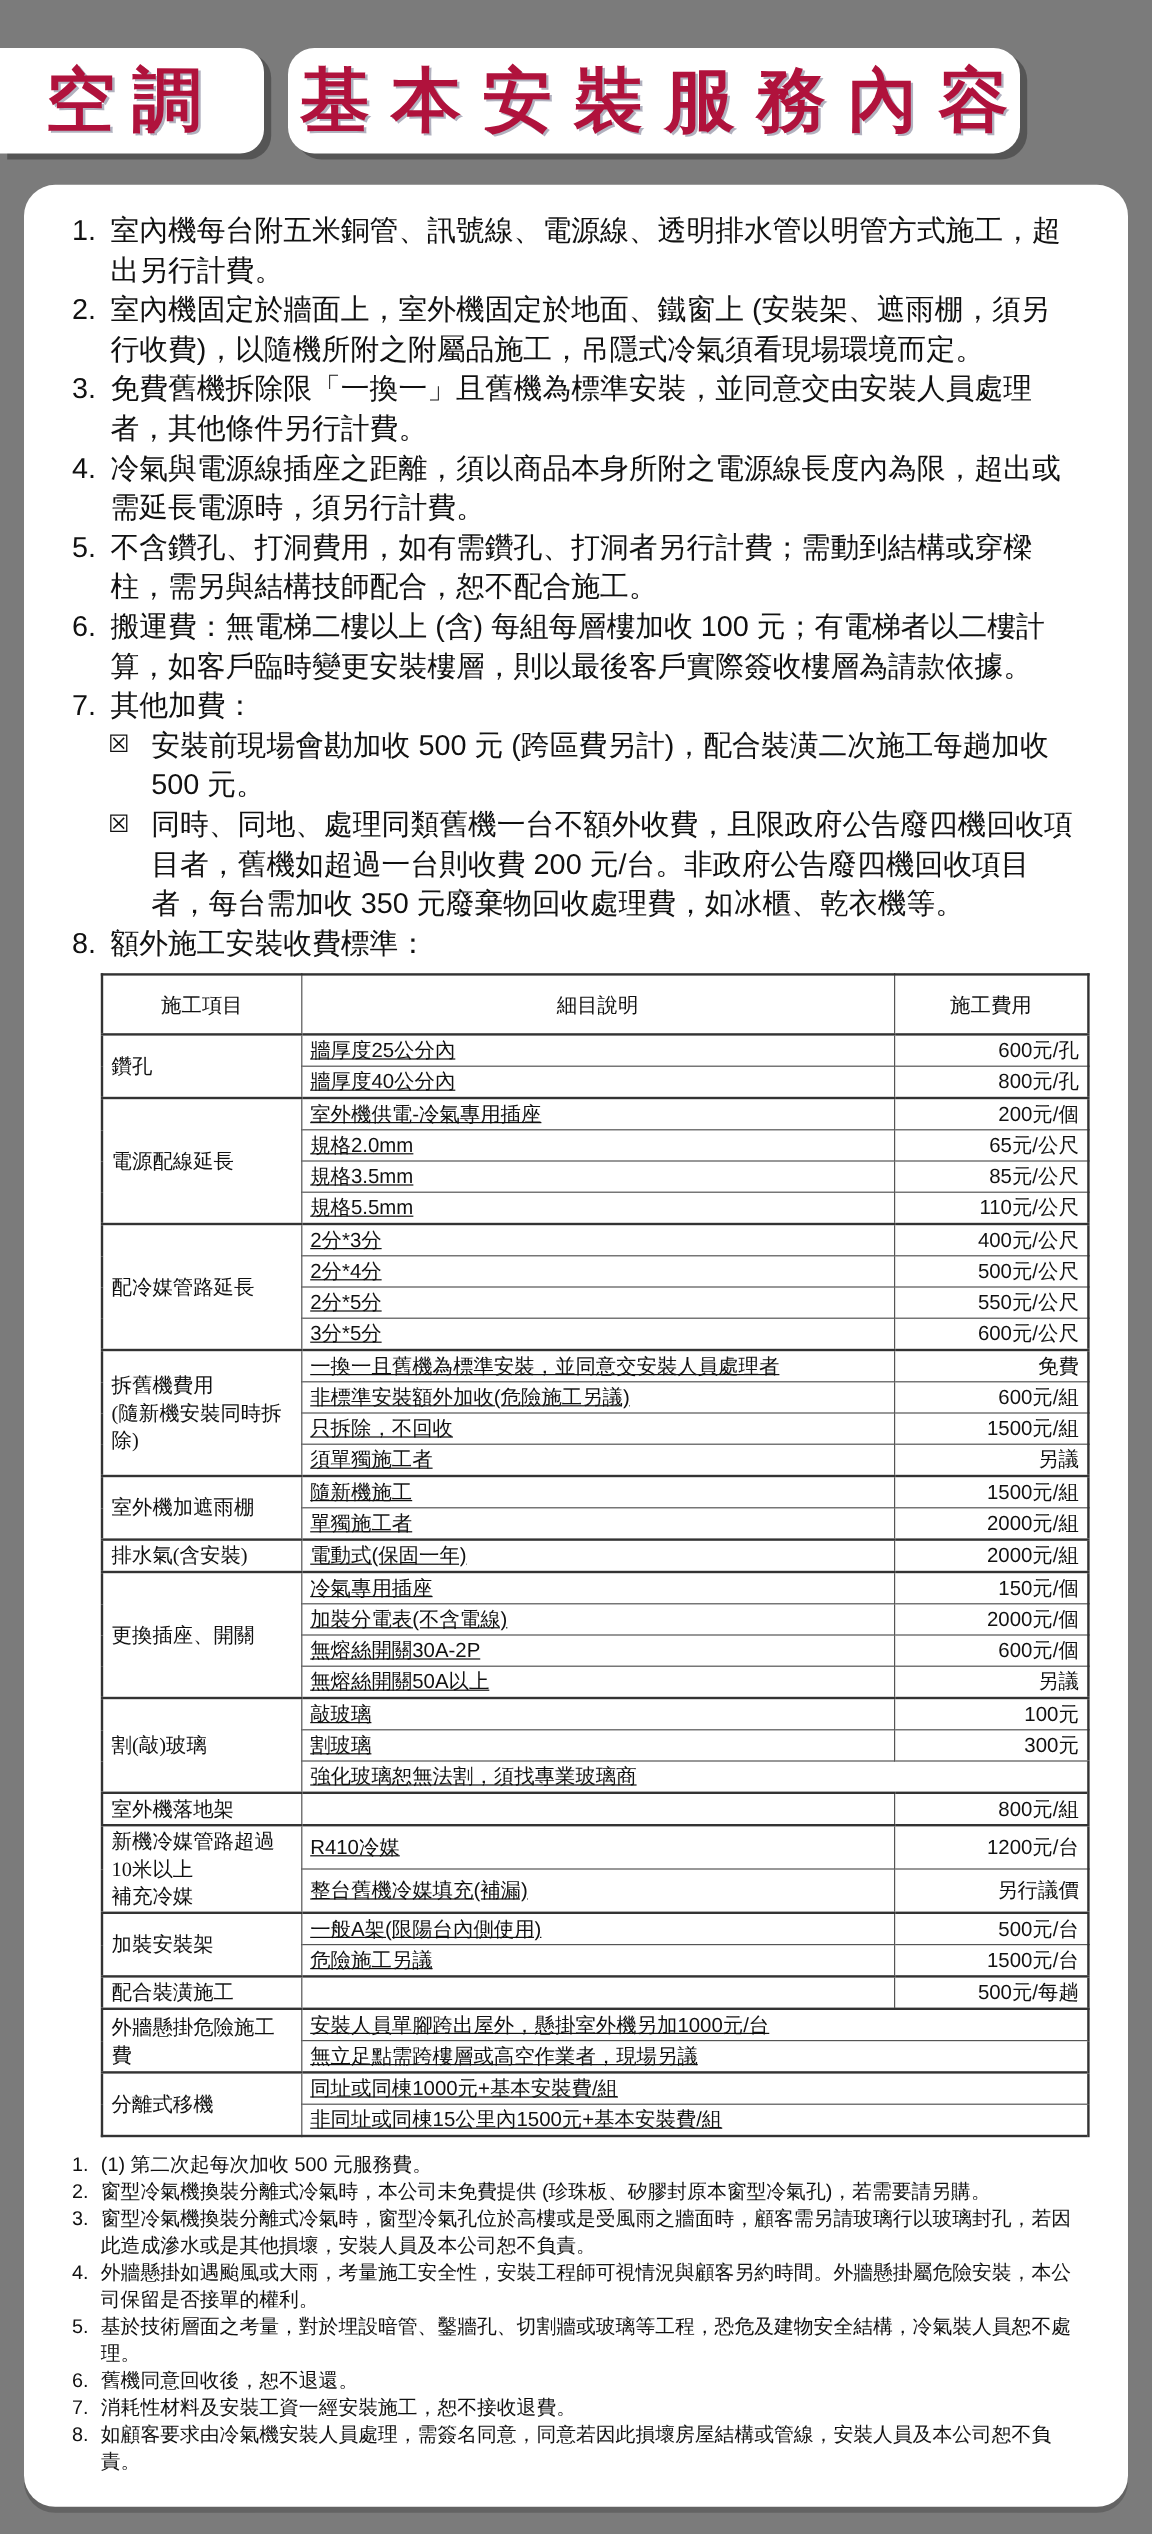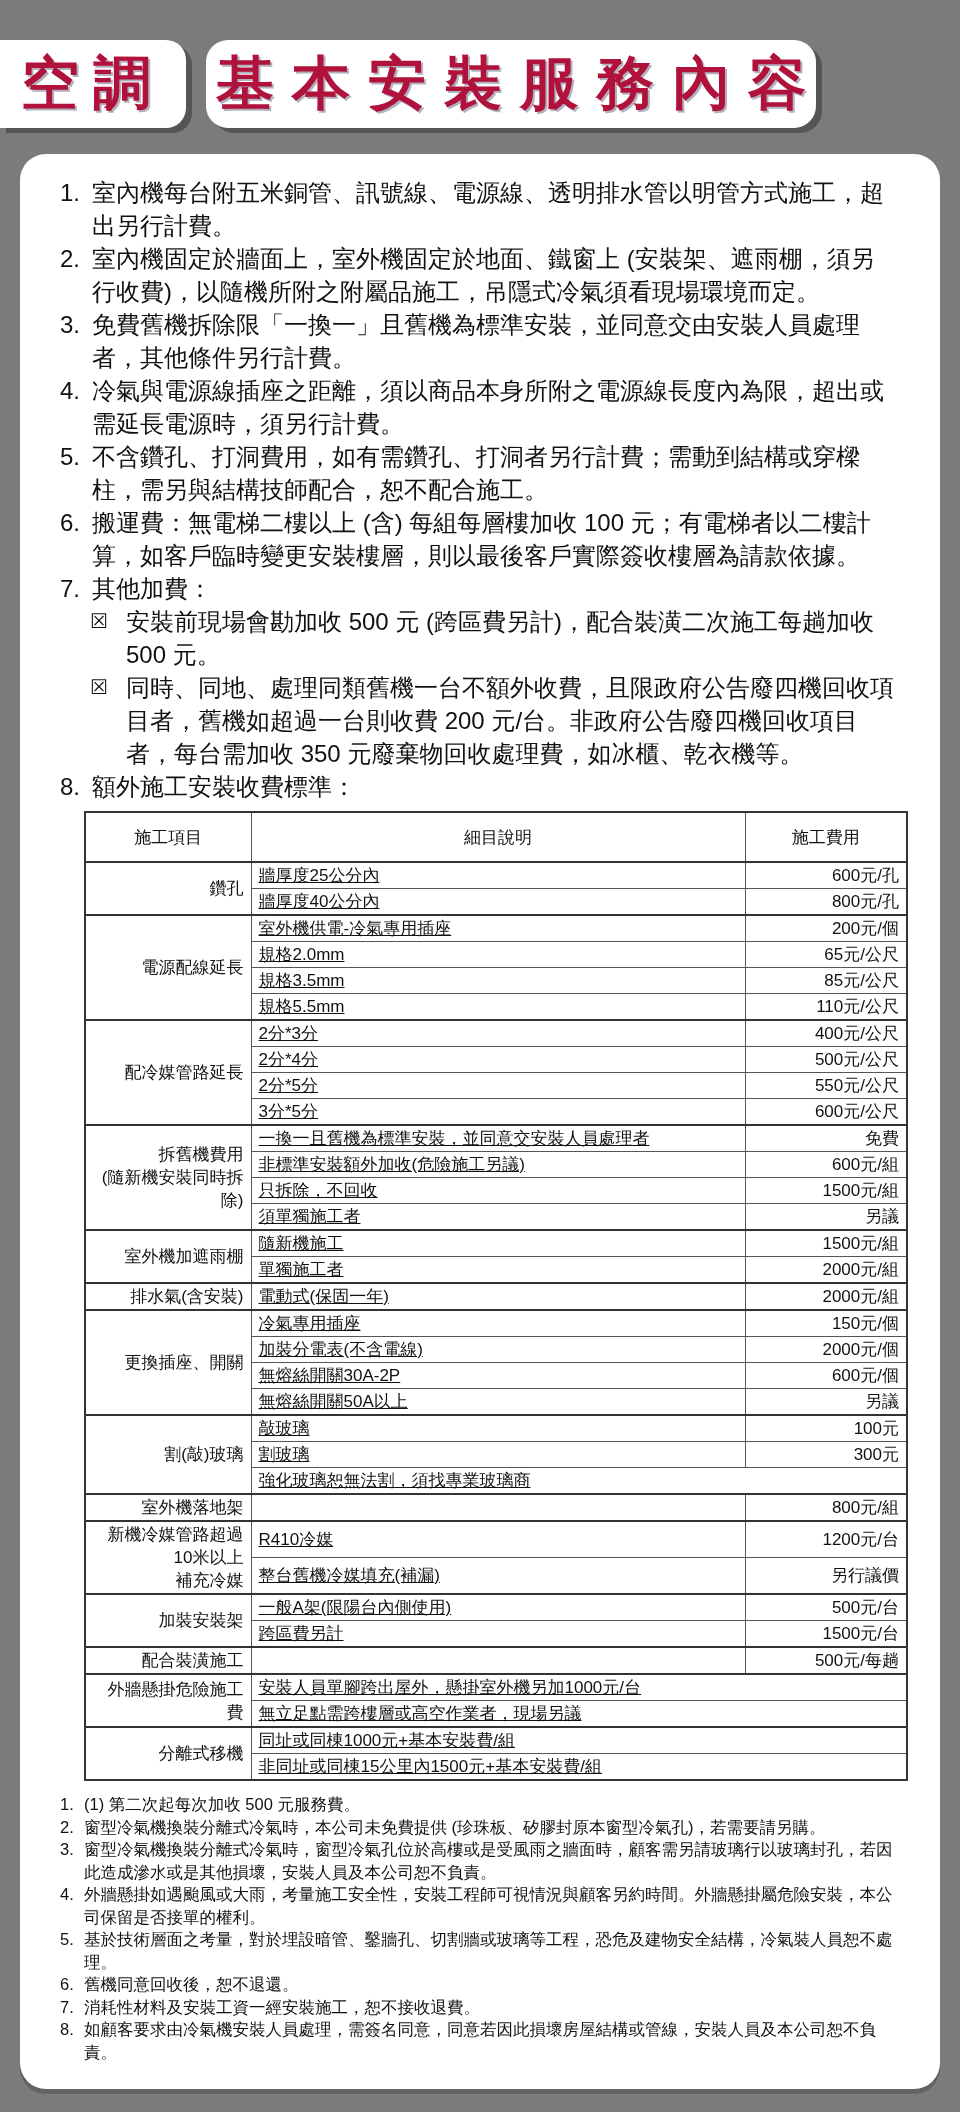--- a/index.html
+++ b/index.html
@@ -11,21 +11,21 @@
     color:#111;
     overflow:hidden;
   }
   
   .header { display:flex; align-items:flex-start; padding-top:40px; }
   .hdr-box {
     background:#fff; height:88px;
     display:flex; align-items:center; justify-content:center;
     box-shadow:6px 5px 0 rgba(55,55,55,0.55);
   }
-  .badge-box { width:186px; border-radius:0 20px 20px 0; }
+  .badge-box { width:220px; border-radius:0 20px 20px 0; }
   .title-box { width:610px; margin-left:20px; border-radius:22px; }
   .hdr-text {
     font-family:"Liberation Serif","DejaVu Serif",serif;
     font-weight:bold; font-size:58px; line-height:1;
     color:#b0123c; letter-spacing:14px;
     text-shadow:2px 2px 0 rgba(60,60,95,0.40);
     white-space:nowrap;
   }
   .title-box .hdr-text { letter-spacing:18px; padding-left:18px; }
   
@@ -44,21 +44,21 @@
   .sub-text { flex:1; }
   
   table.fee {
     border-collapse:collapse; margin:8px 0 0 24px;
     width:822px; font-size:17px; table-layout:fixed;
   }
   table.fee { border:2px solid #333; }
   table.fee th, table.fee td { border:1px solid #555; padding:1px 7px; }
   table.fee th { font-weight:normal; height:50px; text-align:center; border-bottom:2px solid #333; }
   table.fee td { height:25px; }
-  td.c-item { text-align:right; vertical-align:middle; white-space:pre-line; border-left:2px solid #333; border-right:1px solid #555; }
+  td.c-item { text-align:left; vertical-align:middle; white-space:pre-line; border-left:2px solid #333; border-right:1px solid #555;font-family:Liberation Serif, serif; }
   td.c-desc { text-align:left;text-decoration:underline; }
   td.c-fee  { text-align:right; border-right:2px solid #333; }
   tr.group-start td { border-top:2px solid #333; }
   col.w1 { width:166px; } col.w2 { width:494px; } col.w3 { width:162px; }
   
   .notes { margin-top:12px; font-size:16.5px; line-height:22.5px; }
   .notes-title { margin-bottom:1px; }
   .note { display:flex; }
   .note-num { flex:none; width:24px; }
   .note-body { flex:1; }
@@ -253,21 +253,21 @@
           <tr>
             <td class="c-desc">整台舊機冷媒填充(補漏)</td>
             <td class="c-fee">另行議價</td>
           </tr>
           <tr class="group-start">
             <td class="c-item" rowspan="2">加裝安裝架</td>
             <td class="c-desc">一般A架(限陽台內側使用)</td>
             <td class="c-fee">500元/台</td>
           </tr>
           <tr>
-            <td class="c-desc">跨區費另計</td>
+            <td class="c-desc">危險施工另議</td>
             <td class="c-fee">1500元/台</td>
           </tr>
           <tr class="group-start">
             <td class="c-item" rowspan="1">配合裝潢施工</td>
             <td class="c-desc"></td>
             <td class="c-fee">500元/每趟</td>
           </tr>
           <tr class="group-start">
             <td class="c-item" rowspan="2">外牆懸掛危險施工費</td>
             <td class="c-desc c-span" colspan="2" style="border-right: 2px solid rgb(51, 51, 51);">安裝人員單腳跨出屋外，懸掛室外機另加1000元/台</td>

